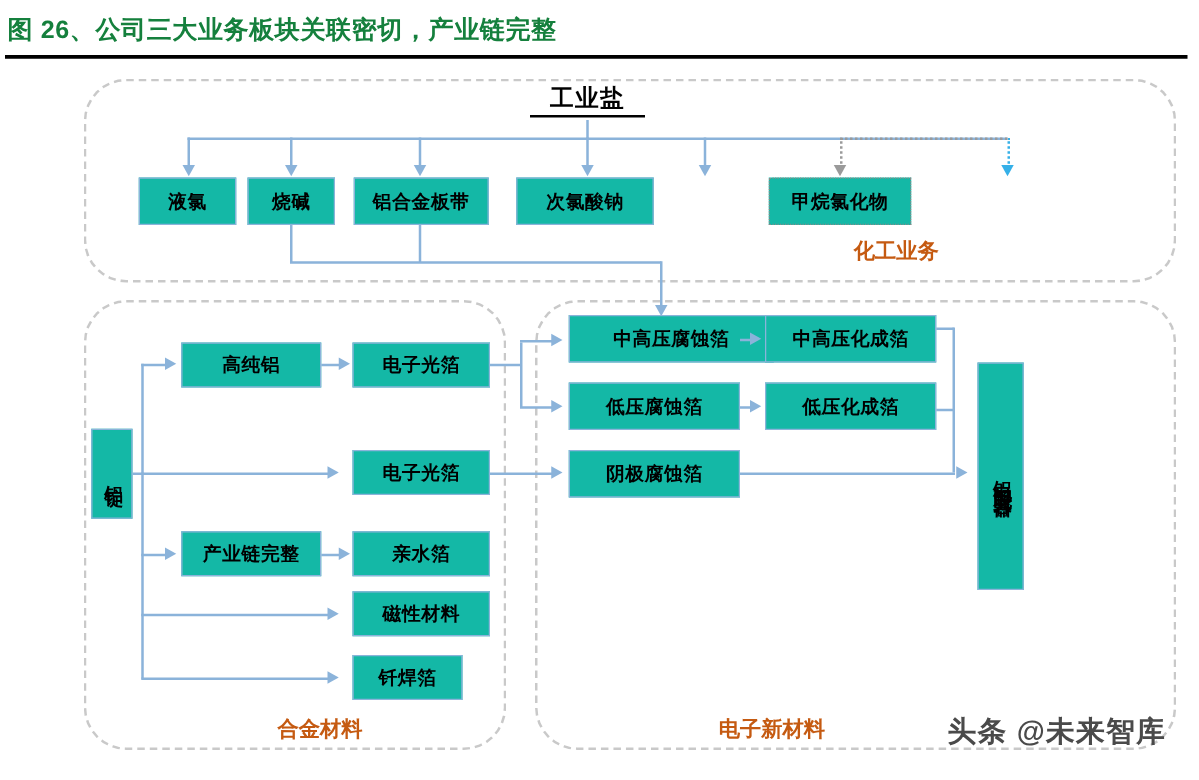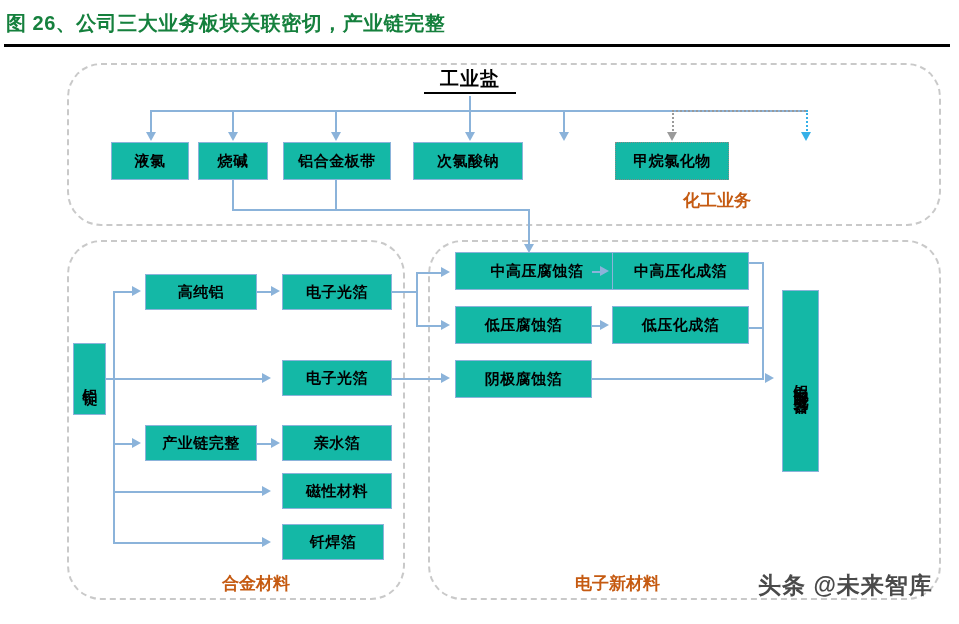--- a/index.html
+++ b/index.html
@@ -251,21 +251,21 @@
 
   <div class="ln h" style="left:113px; top:542px; width:152px;"></div>
   <div class="arr right" style="left:262px; top:537px;"></div>
 
   <div class="node" style="left:145px; top:274px; width:112px; height:36px;">高纯铝</div>
   <div class="node" style="left:282px; top:274px; width:110px; height:36px;">电子光箔</div>
   <div class="node" style="left:282px; top:360px; width:110px; height:36px;">电子光箔</div>
   <div class="node" style="left:145px; top:425px; width:112px; height:36px;">产业链完整</div>
   <div class="node" style="left:282px; top:425px; width:110px; height:36px;">亲水箔</div>
   <div class="node" style="left:282px; top:473px; width:110px; height:36px;">磁性材料</div>
-  <div class="node" style="left:282px; top:524px; width:102px; height:36px;">钎焊箔</div>
+  <div class="node" style="left:282px; top:524px; width:88px; height:36px;">钎焊箔</div>
 
   <div class="ln h" style="left:257px; top:291px; width:16px;"></div>
   <div class="arr right" style="left:271px; top:286px;"></div>
 
   <div class="ln h" style="left:257px; top:443px; width:16px;"></div>
   <div class="arr right" style="left:271px; top:438px;"></div>
 
   <div class="panel" id="panel-enm"></div>
   <div class="panel-label" id="label-enm">电子新材料</div>
 

